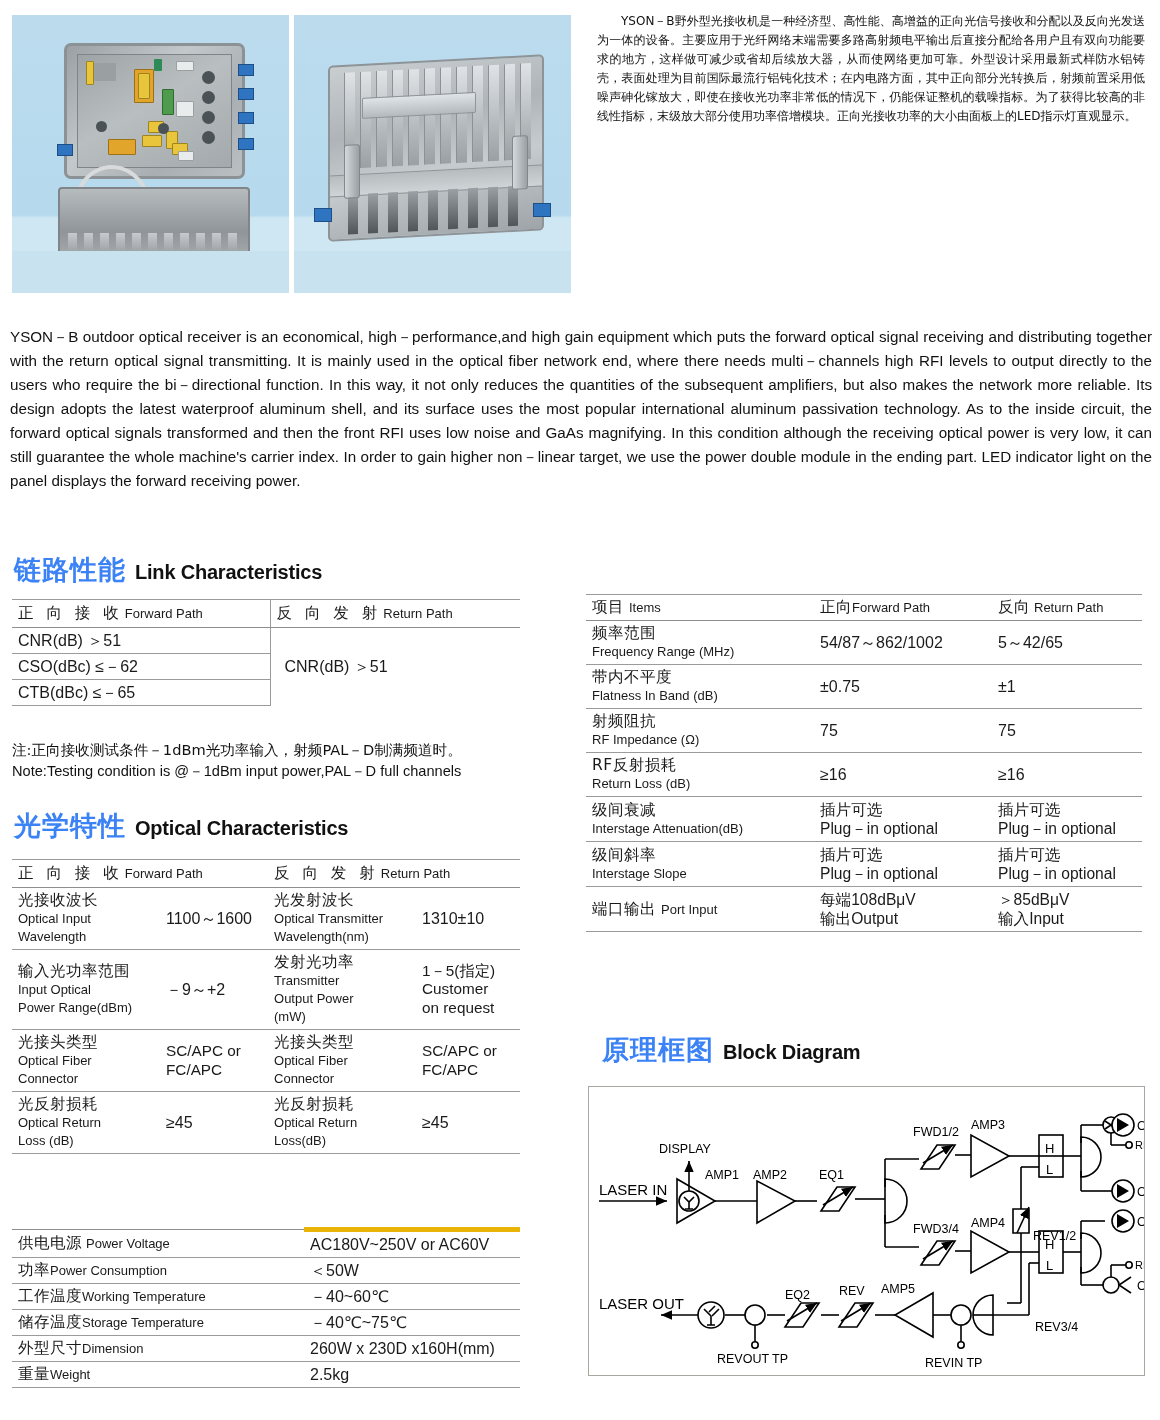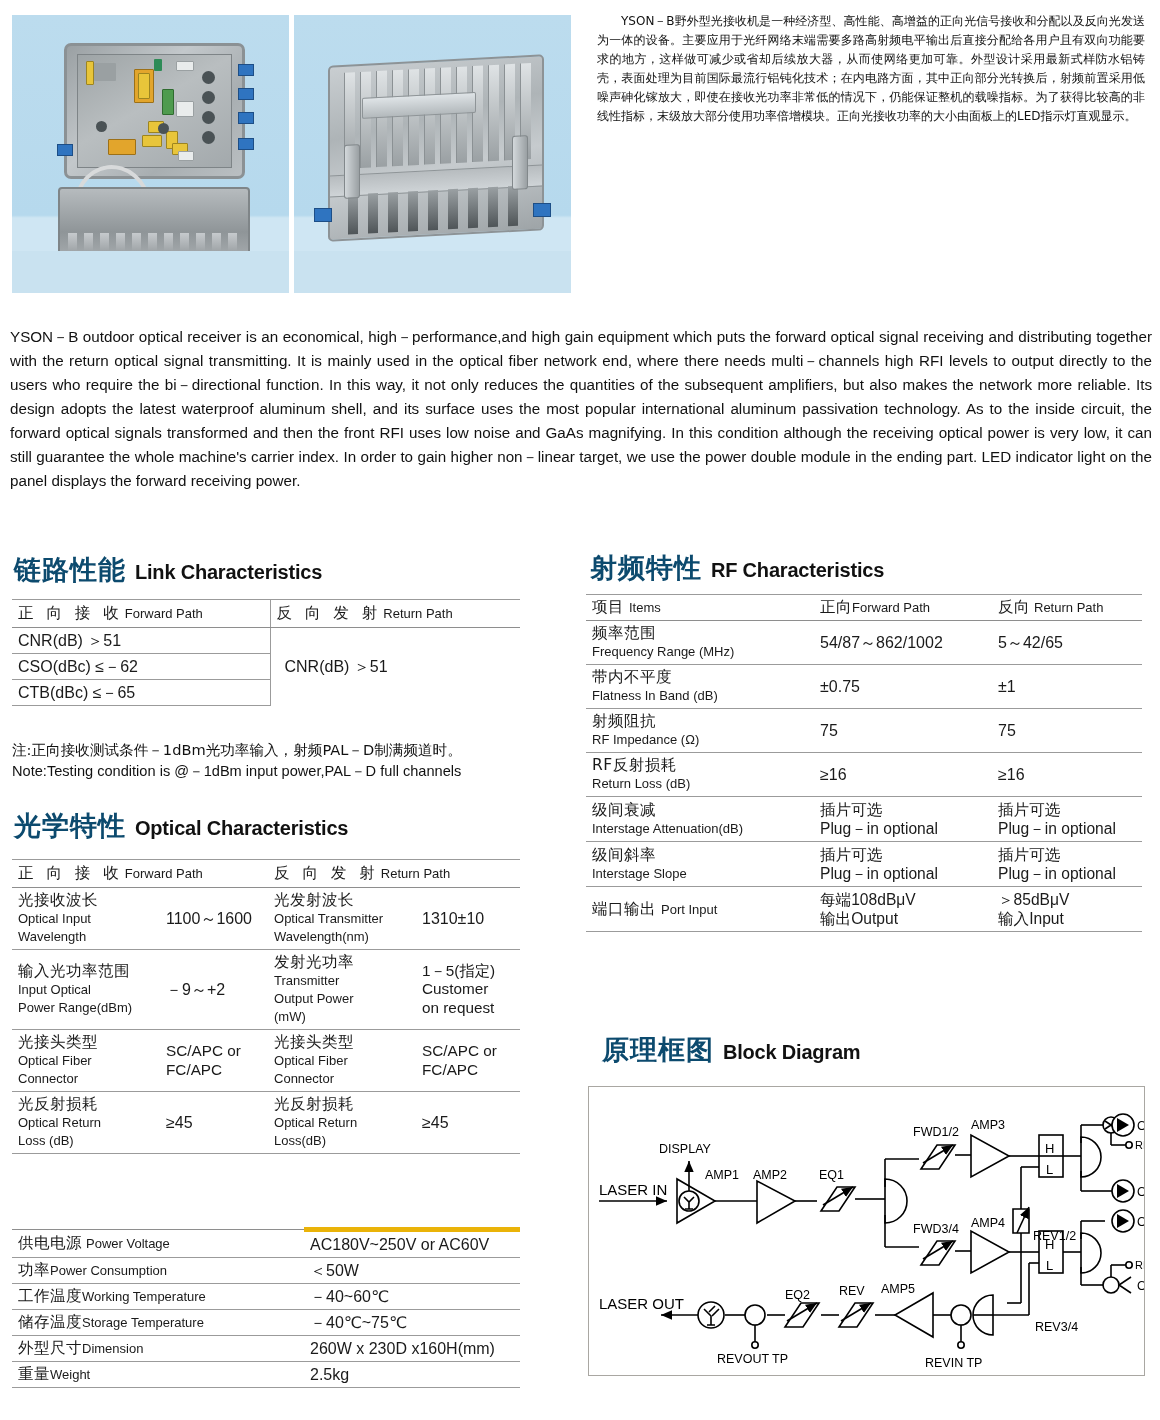--- a/index.html
+++ b/index.html
@@ -98,21 +98,21 @@
   .en-intro {
     position:absolute; left:10px; top:325px; width:1142px;
     font-size:15.2px; line-height:24px; text-align:justify;
     color:#111;
   }
 
   
   .sec-head { position:absolute; white-space:nowrap; }
   .sec-head .cn {
     font-family:"DejaVu Sans", sans-serif;
-    font-size:27px; font-weight:bold; color:#0c4a6e;
+    font-size:27px; font-weight:bold; color:#3b82f6;
     letter-spacing:1px; vertical-align:baseline;
   }
   .sec-head .en {
     font-size:20px; font-weight:bold; color:#111;
     margin-left:9px; letter-spacing:-0.2px;
   }
 
   
   table.spec {
     position:absolute; border-collapse:collapse; table-layout:fixed;
@@ -422,23 +422,20 @@
       </tr>
       <tr>
         <td>
           <span class="cnlab">重量</span><span class="enlab">Weight</span>
         </td>
         <td class="val">2.5kg</td>
       </tr>
     </tbody>
   </table>
 
-  <div class="sec-head" style="left:590px; top:550px;">
-    <span class="cn">射频特性</span><span class="en">RF Characteristics</span>
-  </div>
 
   <table class="spec" style="left:586px; top:594px; width:556px;">
     <colgroup>
         <col style="width:228px">
         <col style="width:178px">
         <col style="width:150px">
       </colgroup>
     <tbody>
       <tr class="hdr">
         <td>

